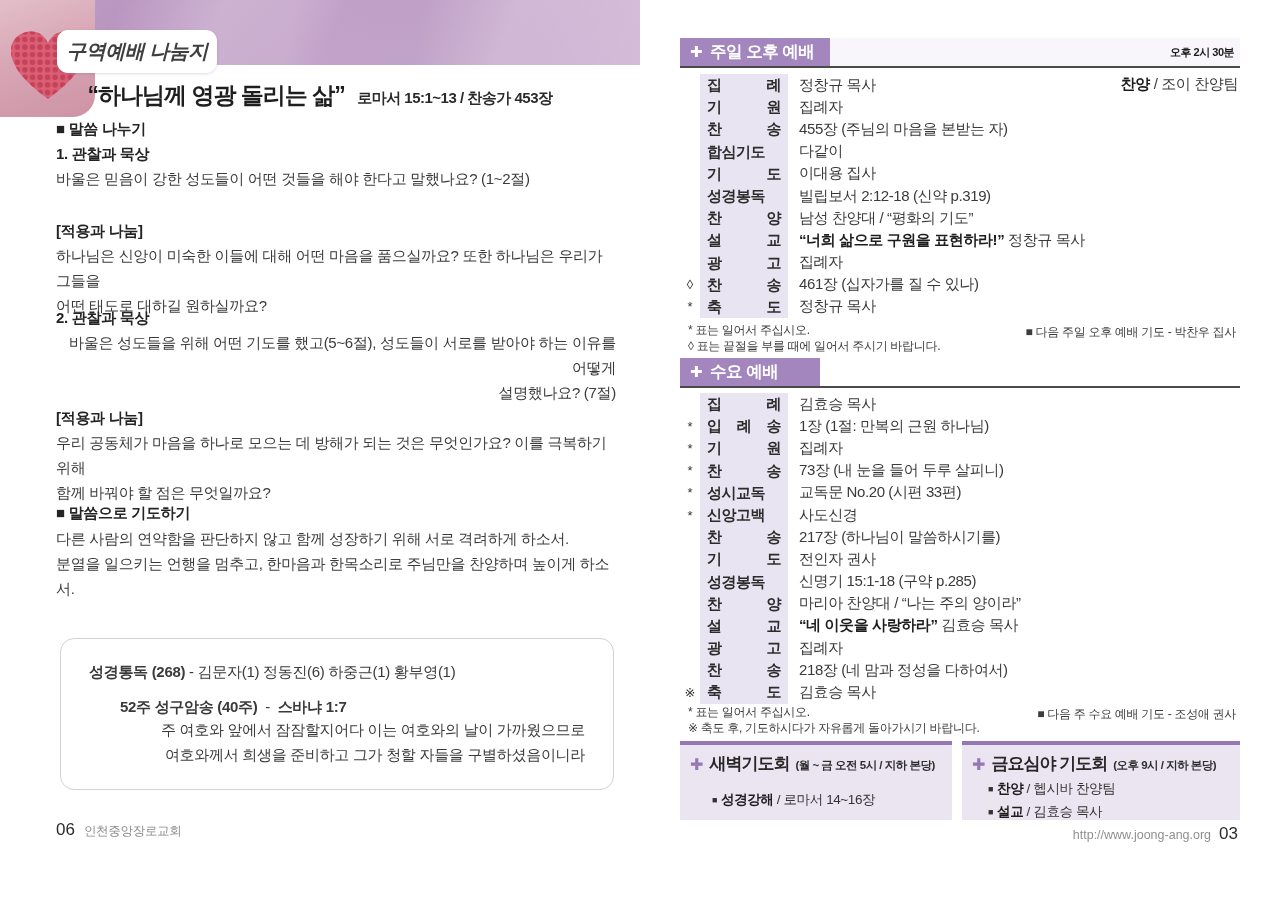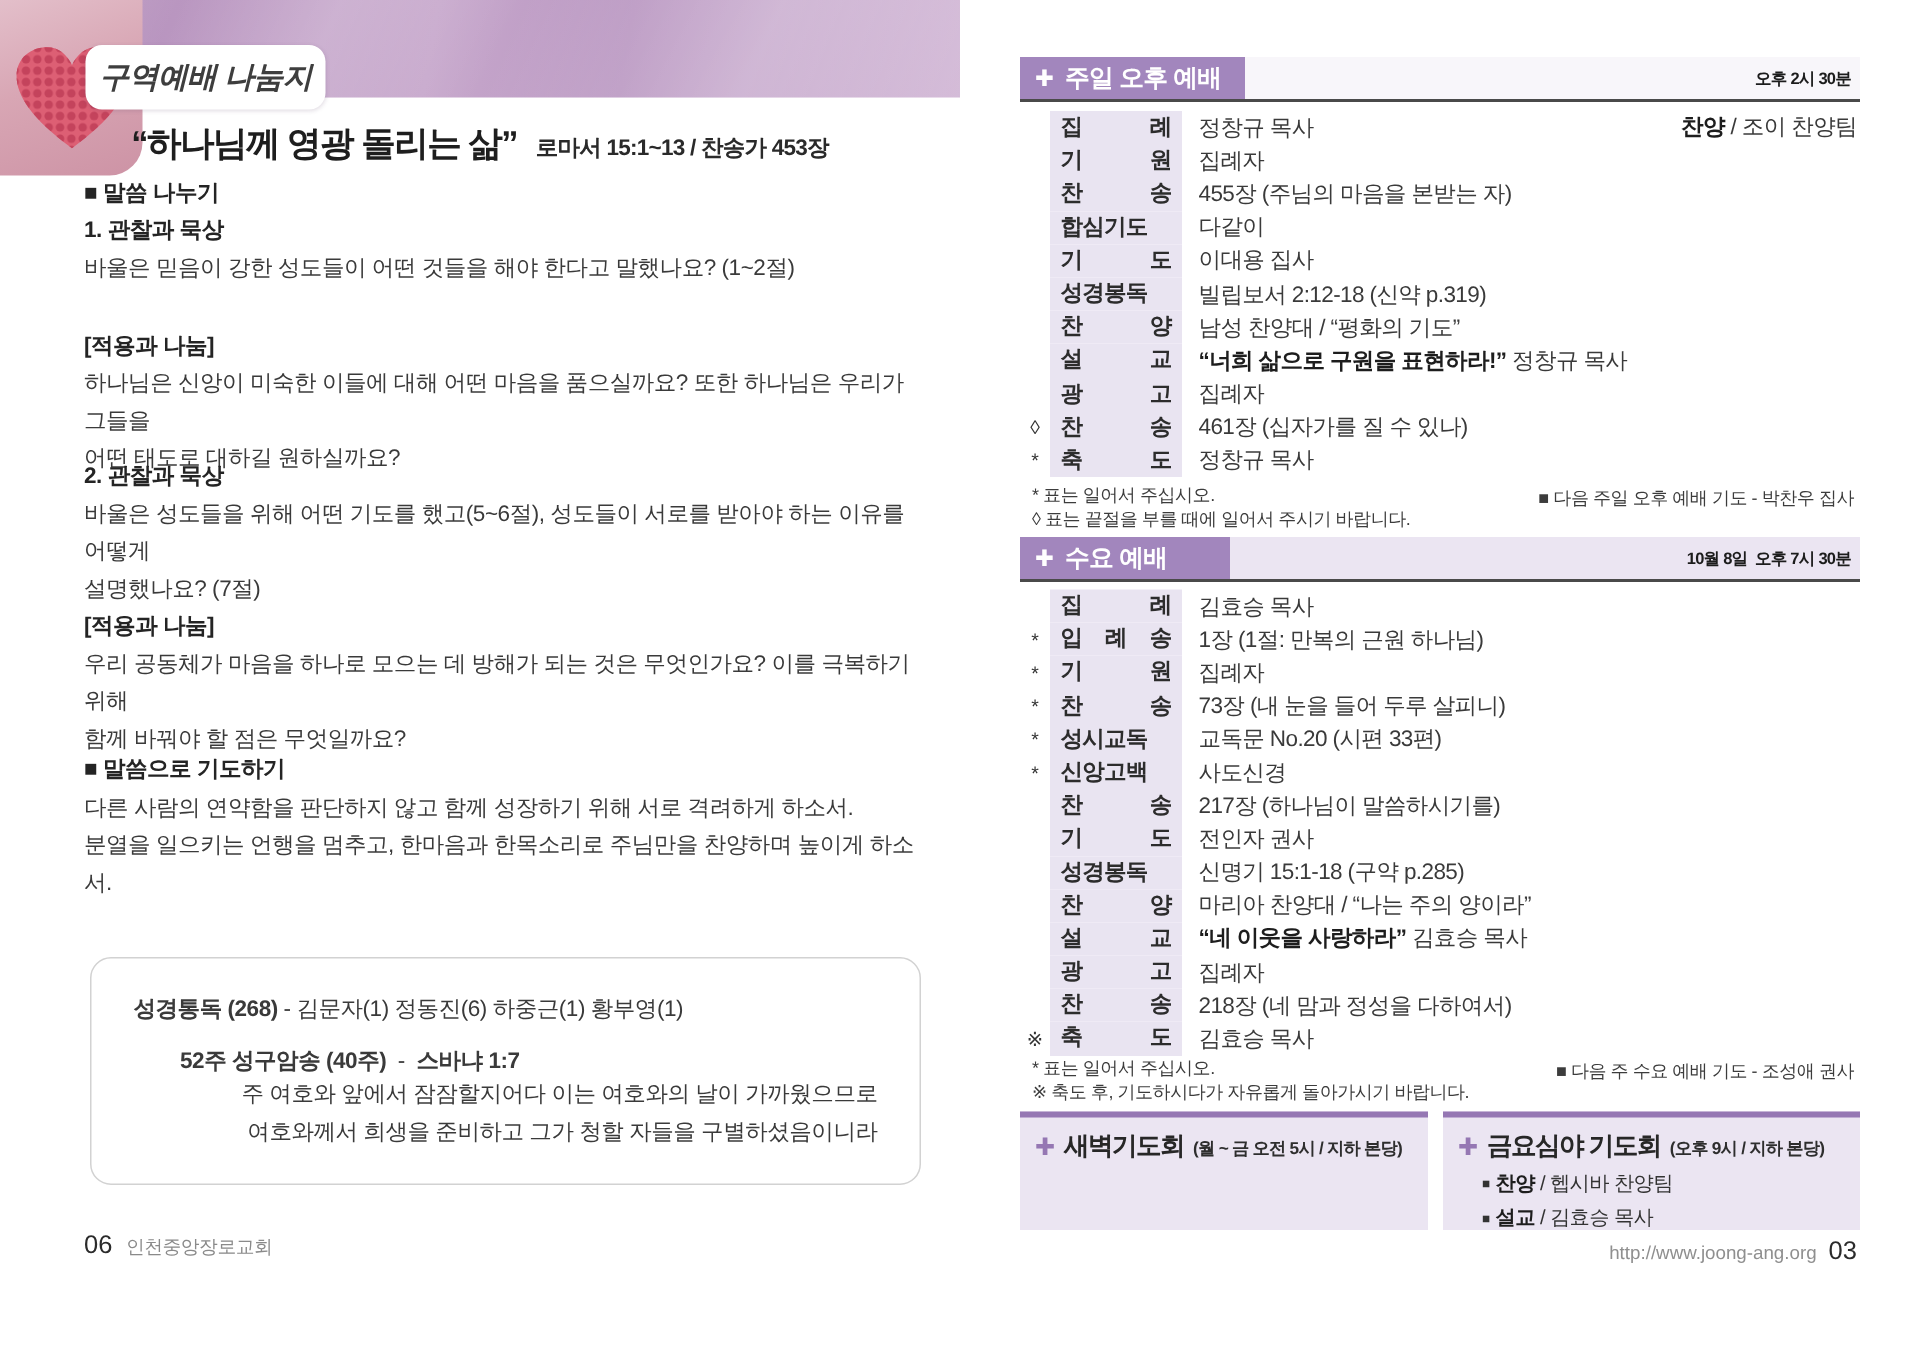--- a/index.html
+++ b/index.html
@@ -136,21 +136,21 @@
 
     <div class="lp-block lp-bold" style="top:116px;">■ 말씀 나누기</div>
     <div class="lp-block lp-bold" style="top:141px;">1.  관찰과 묵상</div>
     <div class="lp-block" style="top:166px;">바울은 믿음이 강한 성도들이 어떤 것들을 해야 한다고 말했나요? (1~2절)</div>
 
     <div class="lp-block lp-bold" style="top:218px;">[적용과 나눔]</div>
     <div class="lp-block" style="top:243px;">하나님은 신앙이 미숙한 이들에 대해 어떤 마음을 품으실까요? 또한 하나님은 우리가 그들을
 어떤 태도로 대하길 원하실까요?</div>
 
     <div class="lp-block lp-bold" style="top:305px;">2. 관찰과 묵상</div>
-    <div class="lp-block" style="top:330px;">바울은 성도들을 위해 어떤 기도를 했고(5~6절), 성도들이 서로를 받아야 하는 이유를 어떻게
+    <div class="lp-block" style="top:330px;text-align:right;">바울은 성도들을 위해 어떤 기도를 했고(5~6절), 성도들이 서로를 받아야 하는 이유를 어떻게
 설명했나요? (7절)</div>
 
     <div class="lp-block lp-bold" style="top:405px;">[적용과 나눔]</div>
     <div class="lp-block" style="top:430px;">우리 공동체가 마음을 하나로 모으는 데 방해가 되는 것은 무엇인가요? 이를 극복하기 위해
 함께 바꿔야 할 점은 무엇일까요?</div>
 
     <div class="lp-block lp-bold" style="top:500px;">■ 말씀으로 기도하기</div>
     <div class="lp-block" style="top:526px;">다른 사람의 연약함을 판단하지 않고 함께 성장하기 위해 서로 격려하게 하소서.
 분열을 일으키는 언행을 멈추고, 한마음과 한목소리로 주님만을 찬양하며 높이게 하소서.</div>
 
@@ -257,23 +257,20 @@
       </div>
 
     <div class="notes" style="top:322px;">* 표는 일어서 주십시오.
 ◊ 표는 끝절을 부를 때에 일어서 주시기 바랍니다.</div>
     <div class="note-right" style="top:324px;">■ 다음 주일 오후 예배 기도  -  박찬우 집사</div>
 
     <div class="svc-bar bar2" style="top:358px;">
       <div class="tag">
         <span class="cross">✚</span>
         <span>수요 예배</span>
-      </div>
-      <div class="rest">
-        <span class="bar-time">10월 8일  오후 7시 30분</span>
       </div>
     </div>
 
     <div class="rows" style="top:393px;">
 
         <div class="row">
           <span class="mark"></span>
           <span class="lbl">집 례</span>
           <span class="val"><b></b><span>김효승 목사</span></span>
         </div>
@@ -360,20 +357,24 @@
     <div class="notes" style="top:704px;">* 표는 일어서 주십시오.
 ※ 축도 후, 기도하시다가 자유롭게 돌아가시기 바랍니다.</div>
     <div class="note-right" style="top:706px;">■ 다음 주 수요 예배 기도 - 조성애 권사</div>
 
     <div class="mini-box dawn">
       <div class="mini-title">
         <span class="cross">✚</span>
         <span class="t">새벽기도회</span>
         <span class="s">(월 ~ 금  오전 5시 / 지하 본당)</span>
       </div>
+      <div class="mini-items">
+
+          <div class="mini-item"><span class="sq">■</span><b>성경강해</b><span> / 로마서 14~16장</span></div>
+        </div>
     </div>
 
     <div class="mini-box friday">
       <div class="mini-title">
         <span class="cross">✚</span>
         <span class="t">금요심야 기도회</span>
         <span class="s">(오후 9시 / 지하 본당)</span>
       </div>
       <div class="mini-items">
 

